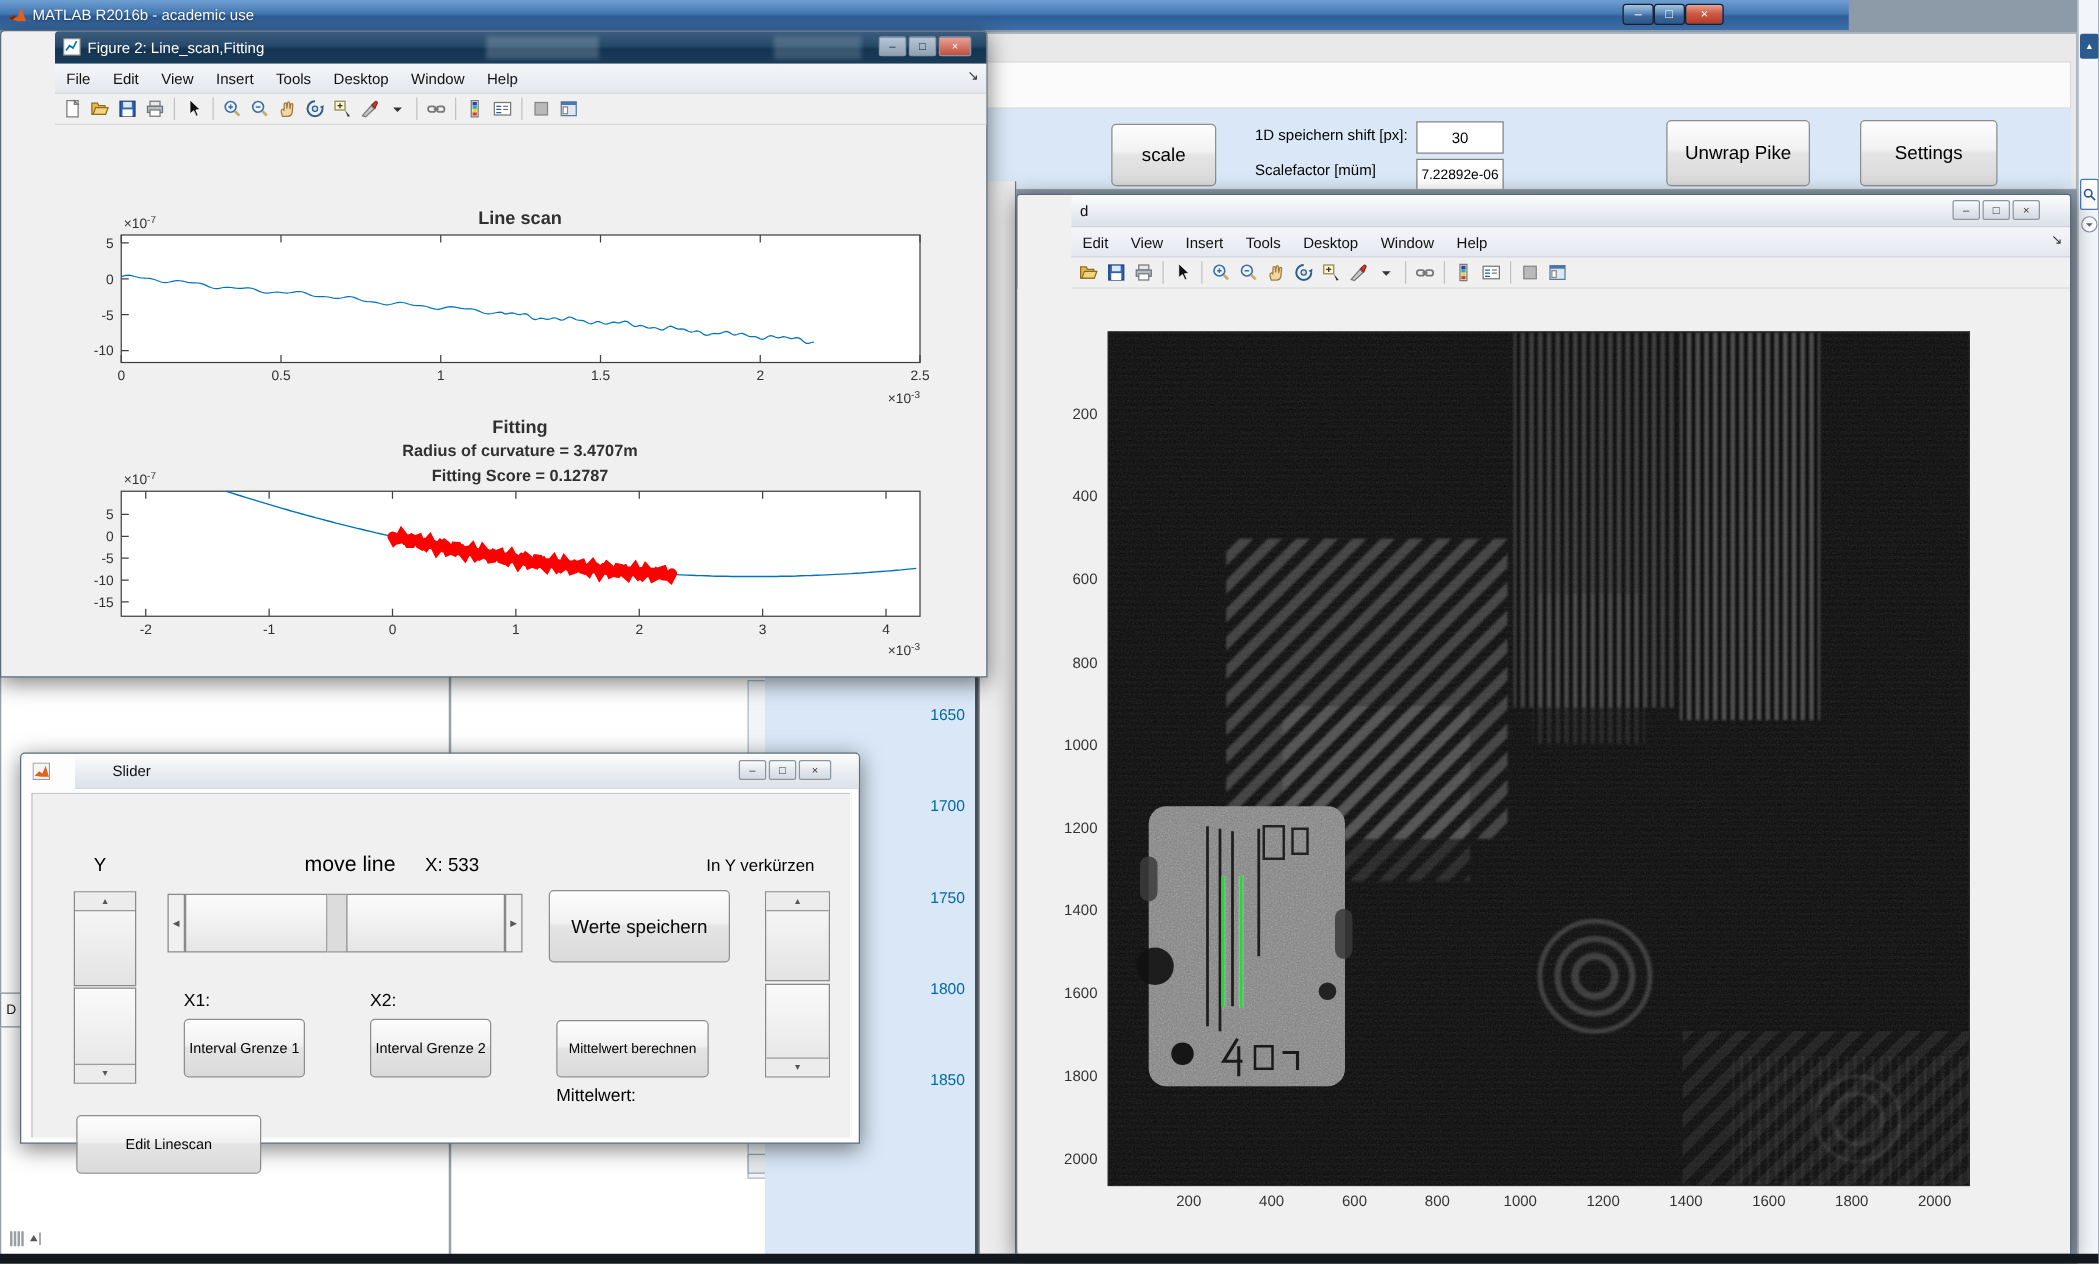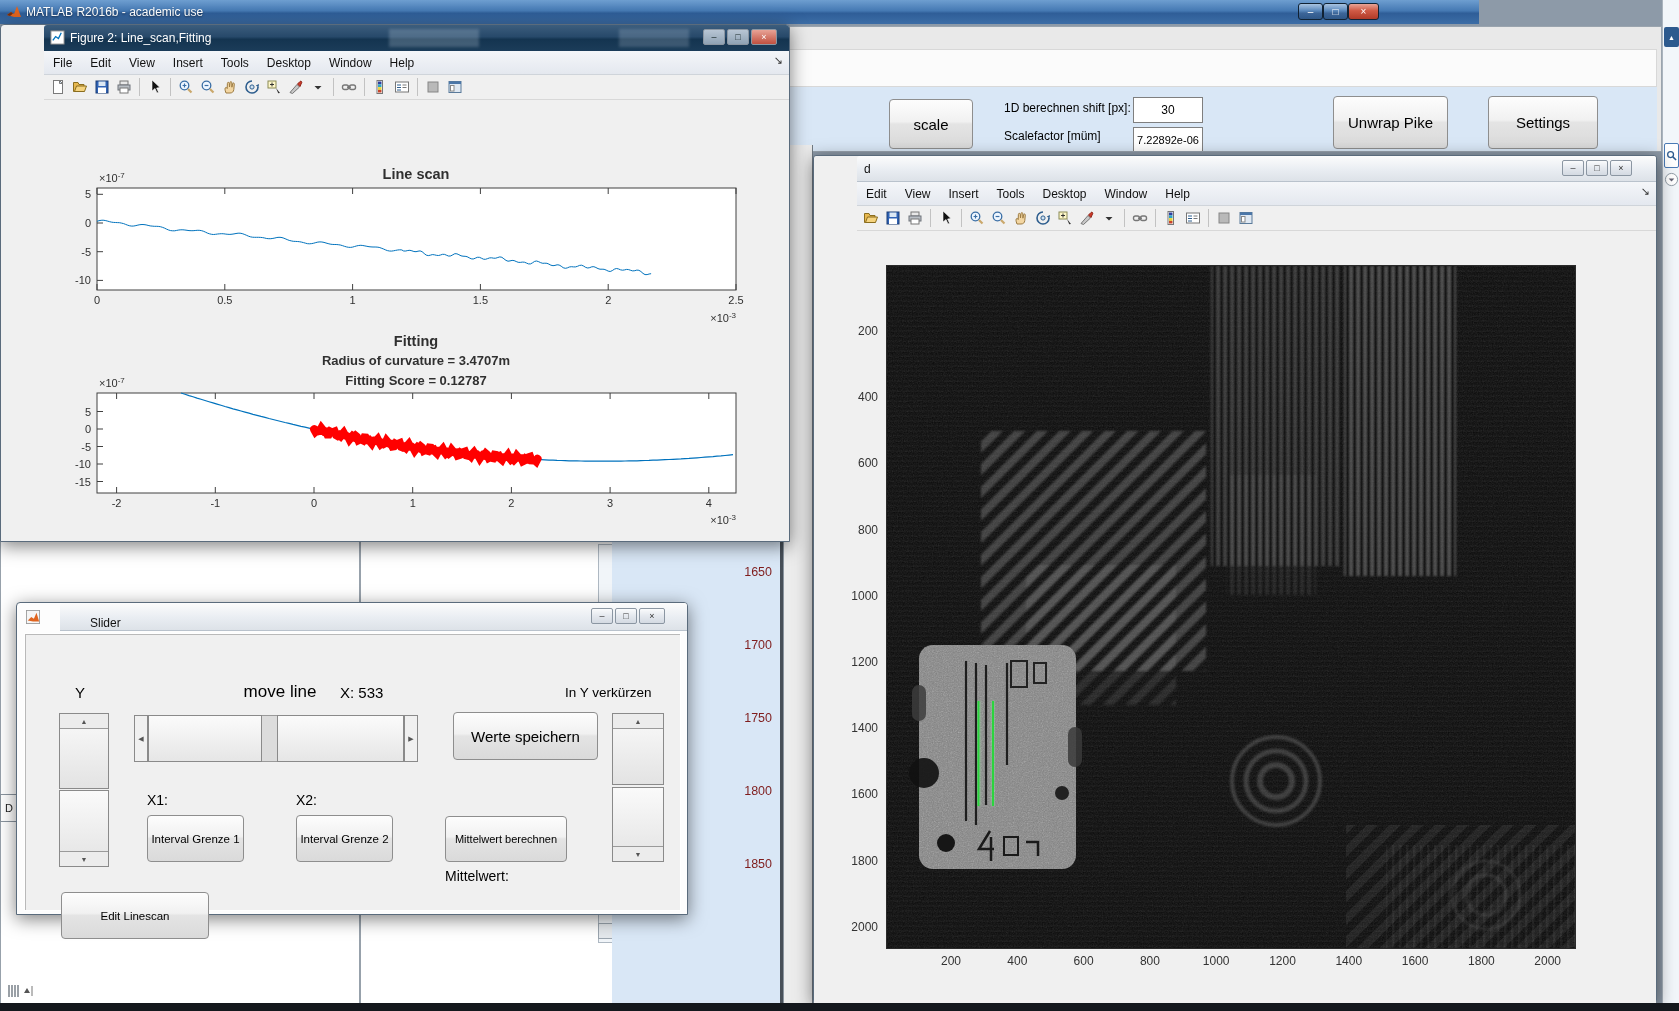--- a/index.html
+++ b/index.html
@@ -52,21 +52,21 @@
     align-items:center;justify-content:center;font-size:7px;color:#555;}
   .hsl-thumb{height:100%;border:1px solid #8a8a8a;background:linear-gradient(180deg,#fbfbfb,#e6e6e6);}
   .hsl-trough{height:100%;background:#dcdcdc;border-top:1px solid #9a9a9a;border-bottom:1px solid #9a9a9a;}
 
   .lbl{position:absolute;color:#000;}
 
   
   .plainwin{position:absolute;background:#fff;border:1px solid #97a1ab;}
   #blue-panel{background:#d9e7f6;border-right:3px solid #474f58;}
   #gray-band{background:#ececec;border-left:1px solid #8a949e;border-right:1px solid #707a84;}
-  .sideaxislabel{position:absolute;width:155px;text-align:right;font-size:12.5px;color:#7f1d1d;}
+  .sideaxislabel{position:absolute;width:155px;text-align:right;font-size:12.5px;color:#0369a1;}
 
   #taskbar-strip{left:0;top:1003px;width:1679px;height:8px;background:#14181d;z-index:60;}
 
   
   #right-sliver{left:1662px;top:0;width:17px;height:1011px;background:#f2f6fa;border-left:1px solid #aab4be;z-index:0;}
 
   svg text{font-family:"Liberation Sans",sans-serif;}
 </style>
 </head>
 <body>
@@ -85,21 +85,21 @@
       <span class="aerobtn">–</span>
       <span class="aerobtn">□</span>
       <span class="aerobtn close">×</span>
     </span>
   </div>
 
   <div class="abs" id="gui-top" style="left:777px;top:26px;width:885px;height:126px;background:#e9e9e9;border:1px solid #9aa4ae;z-index:2;overflow:hidden;">
     <div class="abs" style="left:6px;top:22px;width:873px;height:38px;background:#fbfbfb;border:1px solid #d8d8d8;"></div>
     <div class="abs" style="left:6px;top:60px;width:873px;height:66px;background:#d9e7f6;"></div>
     <div class="mbtn" style="left:111px;top:72px;width:84px;height:50px;font-size:15px;">scale</div>
-    <div class="lbl" style="left:226px;top:74px;font-size:12px;">1D berechnen shift [px]:</div>
+    <div class="lbl" style="left:226px;top:74px;font-size:12px;">1D speichern shift [px]:</div>
     <div class="minput" style="left:355px;top:70px;width:70px;height:26px;font-size:12px;">30</div>
     <div class="lbl" style="left:226px;top:102px;font-size:12px;">Scalefactor [müm]</div>
     <div class="minput" style="left:355px;top:100px;width:70px;height:26px;font-size:11px;">7.22892e-06</div>
     <div class="mbtn" style="left:555px;top:69px;width:115px;height:53px;font-size:15px;">Unwrap Pike</div>
     <div class="mbtn" style="left:710px;top:69px;width:110px;height:53px;font-size:15px;">Settings</div>
   </div>
 
   <div class="plainwin" style="left:0px;top:505px;width:360px;height:500px;z-index:3;">
     <div class="abs" style="left:-1px;top:288px;width:18px;height:28px;background:#fff;border:1px solid #8a949e;
          display:flex;align-items:center;justify-content:center;font-size:11px;color:#222;">D</div>
@@ -556,21 +556,21 @@
         <text x="413" y="262" font-size="13" text-anchor="middle" fill="#303030" font-weight="bold">Radius of curvature = 3.4707m</text>
         <text x="413" y="282" font-size="13" text-anchor="middle" fill="#303030" font-weight="bold">Fitting Score = 0.12787</text>
         <text x="96" y="284" font-size="11" text-anchor="start" fill="#303030"><tspan>×10</tspan><tspan dy="-4" font-size="8">-7</tspan></text>
         <text x="733" y="421" font-size="11" text-anchor="end" fill="#303030"><tspan>×10</tspan><tspan dy="-4" font-size="8">-3</tspan></text>
         <polyline points="178,290.0 182,291.3 186,292.6 190,293.8 194,295.1 198,296.3 202,297.5 206,298.7 210,299.9 214,301.1 218,302.3 222,303.5 226,304.6 230,305.8 234,306.9 238,308.0 242,309.1 246,310.2 250,311.3 254,312.3 258,313.4 262,314.4 266,315.5 270,316.5 274,317.5 278,318.5 282,319.5 286,320.4 290,321.4 294,322.3 298,323.3 302,324.2 306,325.1 310,326.0 314,326.9 318,327.7 322,328.6 326,329.4 330,330.3 334,331.1 338,331.9 342,332.7 346,333.5 350,334.3 354,335.0 358,335.8 362,336.5 366,337.2 370,337.9 374,338.6 378,339.3 382,340.0 386,340.7 390,341.3 394,341.9 398,342.6 402,343.2 406,343.8 410,344.4 414,344.9 418,345.5 422,346.1 426,346.6 430,347.1 434,347.6 438,348.1 442,348.6 446,349.1 450,349.6 454,350.0 458,350.5 462,350.9 466,351.3 470,351.7 474,352.1 478,352.5 482,352.9 486,353.2 490,353.6 494,353.9 498,354.2 502,354.5 506,354.8 510,355.1 514,355.4 518,355.6 522,355.9 526,356.1 530,356.3 534,356.5 538,356.7 542,356.9 546,357.1 550,357.2 554,357.4 558,357.5 562,357.6 566,357.8 570,357.9 574,357.9 578,358.0 582,358.1 586,358.1 590,358.2 594,358.2 598,358.2 602,358.2 606,358.2 610,358.2 614,358.1 618,358.1 622,358.0 626,357.9 630,357.9 634,357.8 638,357.6 642,357.5 646,357.4 650,357.2 654,357.1 658,356.9 662,356.7 666,356.5 670,356.3 674,356.1 678,355.9 682,355.6 686,355.4 690,355.1 694,354.8 698,354.5 702,354.2 706,353.9 710,353.6 714,353.2 718,352.9 722,352.5 726,352.1 730,351.7" fill="none" stroke="#0072bd" stroke-width="1.2"></polyline>
         <polyline points="311.0,326.2 312.5,328.9 314.0,327.6 315.4,328.3 316.9,327.9 318.4,325.0 319.9,326.9 321.4,328.7 322.8,328.5 324.3,331.4 325.8,331.4 327.3,328.6 328.8,329.4 330.2,329.0 331.7,328.4 333.2,332.2 334.7,333.1 336.2,332.1 337.6,333.3 339.1,331.3 340.6,329.6 342.1,332.4 343.6,332.9 345.1,333.7 346.5,336.5 348.0,334.7 349.5,332.9 351.0,334.0 352.5,332.6 353.9,333.7 355.4,337.4 356.9,336.7 358.4,336.7 359.9,337.4 361.3,334.4 362.8,334.5 364.3,337.0 365.8,336.7 367.3,338.8 368.7,340.5 370.2,337.6 371.7,337.4 373.2,337.8 374.7,336.2 376.1,339.0 377.6,341.4 379.1,340.2 380.6,341.2 382.1,340.4 383.5,337.5 385.0,339.3 386.5,340.7 388.0,340.6 389.5,343.6 390.9,343.4 392.4,340.7 393.9,341.5 395.4,340.7 396.9,340.1 398.3,343.9 399.8,344.5 401.3,343.7 402.8,345.0 404.3,342.7 405.8,341.0 407.2,343.6 408.7,343.7 410.2,344.8 411.7,347.6 413.2,345.6 414.6,344.0 416.1,344.9 417.6,343.2 419.1,344.4 420.6,347.8 422.0,347.1 423.5,347.4 425.0,347.9 426.5,344.6 428.0,344.8 429.4,347.0 430.9,346.5 432.4,348.9 433.9,350.4 435.4,347.5 436.8,347.4 438.3,347.4 439.8,345.7 441.3,348.6 442.8,350.7 444.2,349.5 445.7,350.8 447.2,349.7 448.7,346.7 450.2,348.5 451.6,349.5 453.1,349.4 454.6,352.6 456.1,352.1 457.6,349.6 459.0,350.4 460.5,349.1 462.0,348.6 463.5,352.3 465.0,352.7 466.5,352.1 467.9,353.5 469.4,350.8 470.9,349.2 472.4,351.6 473.9,351.4 475.3,352.6 476.8,355.4 478.3,353.2 479.8,351.9 481.3,352.5 482.7,350.5 484.2,351.8 485.7,355.0 487.2,354.2 488.7,354.8 490.1,355.1 491.6,351.7 493.1,352.0 494.6,353.7 496.1,353.1 497.5,355.7 499.0,357.0 500.5,354.2 502.0,354.2 503.5,353.8 504.9,352.0 506.4,354.9 507.9,356.7 509.4,355.6 510.9,357.1 512.3,355.7 513.8,352.8 515.3,354.5 516.8,355.0 518.3,355.1 519.8,358.3 521.2,357.6 522.7,355.3 524.2,356.0 525.7,354.3 527.2,353.8 528.6,357.4 530.1,357.5 531.6,357.3 533.1,358.6 534.6,355.7" fill="none" stroke="#ff0000" stroke-width="8" stroke-linecap="round"></polyline>
       </svg>
   </div>
 
   <div class="win" id="slider-window" style="left:16px;top:602px;width:672px;height:313px;z-index:20;background:#fdfdfd;">
-    <div class="tb-light" style="height:28px;align-items:flex-end;">
+    <div class="tb-light" style="height:28px;">
       <span class="abs" style="left:9px;top:7px;">
         <svg width="14" height="14" viewBox="0 0 16 16">
             <rect x="0.5" y="0.5" width="15" height="15" fill="#f5f5f5" stroke="#999"></rect>
             <path d="M2 12 L6 8 L9 10 L12 3 L15 13 L8 13 Z" fill="#e0641f"></path>
           </svg>
       </span>
       <span style="margin-left:30px;">Slider</span>
       <span class="abs" style="right:22px;top:5px;display:flex;">
         <span class="winbtn">–</span>
         <span class="winbtn">□</span>
@@ -593,21 +593,21 @@
       </div>
 
       <div class="abs" style="left:109px;top:81px;width:284px;height:47px;display:flex;">
         <div class="hsl-arr">◀</div>
         <div class="hsl-thumb" style="width:114px;"></div>
         <div class="hsl-trough" style="width:15px;"></div>
         <div class="hsl-thumb" style="width:127px;"></div>
         <div class="hsl-arr">▶</div>
       </div>
 
-      <div class="mbtn" style="left:428px;top:78px;width:145px;height:48px;font-size:15px;">Werte speichern</div>
+      <div class="mbtn" style="left:414px;top:78px;width:145px;height:58px;font-size:15px;">Werte speichern</div>
 
       <div class="vslider" style="left:587px;top:79px;width:52px;height:72px;">
         <div class="arr top">▲</div>
       </div>
       <div class="vslider" style="left:587px;top:153px;width:52px;height:75px;">
         <div class="arr bot">▼</div>
       </div>
 
       <div class="lbl" style="left:122px;top:158px;font-size:14px;">X1:</div>
       <div class="lbl" style="left:271px;top:158px;font-size:14px;">X2:</div>

